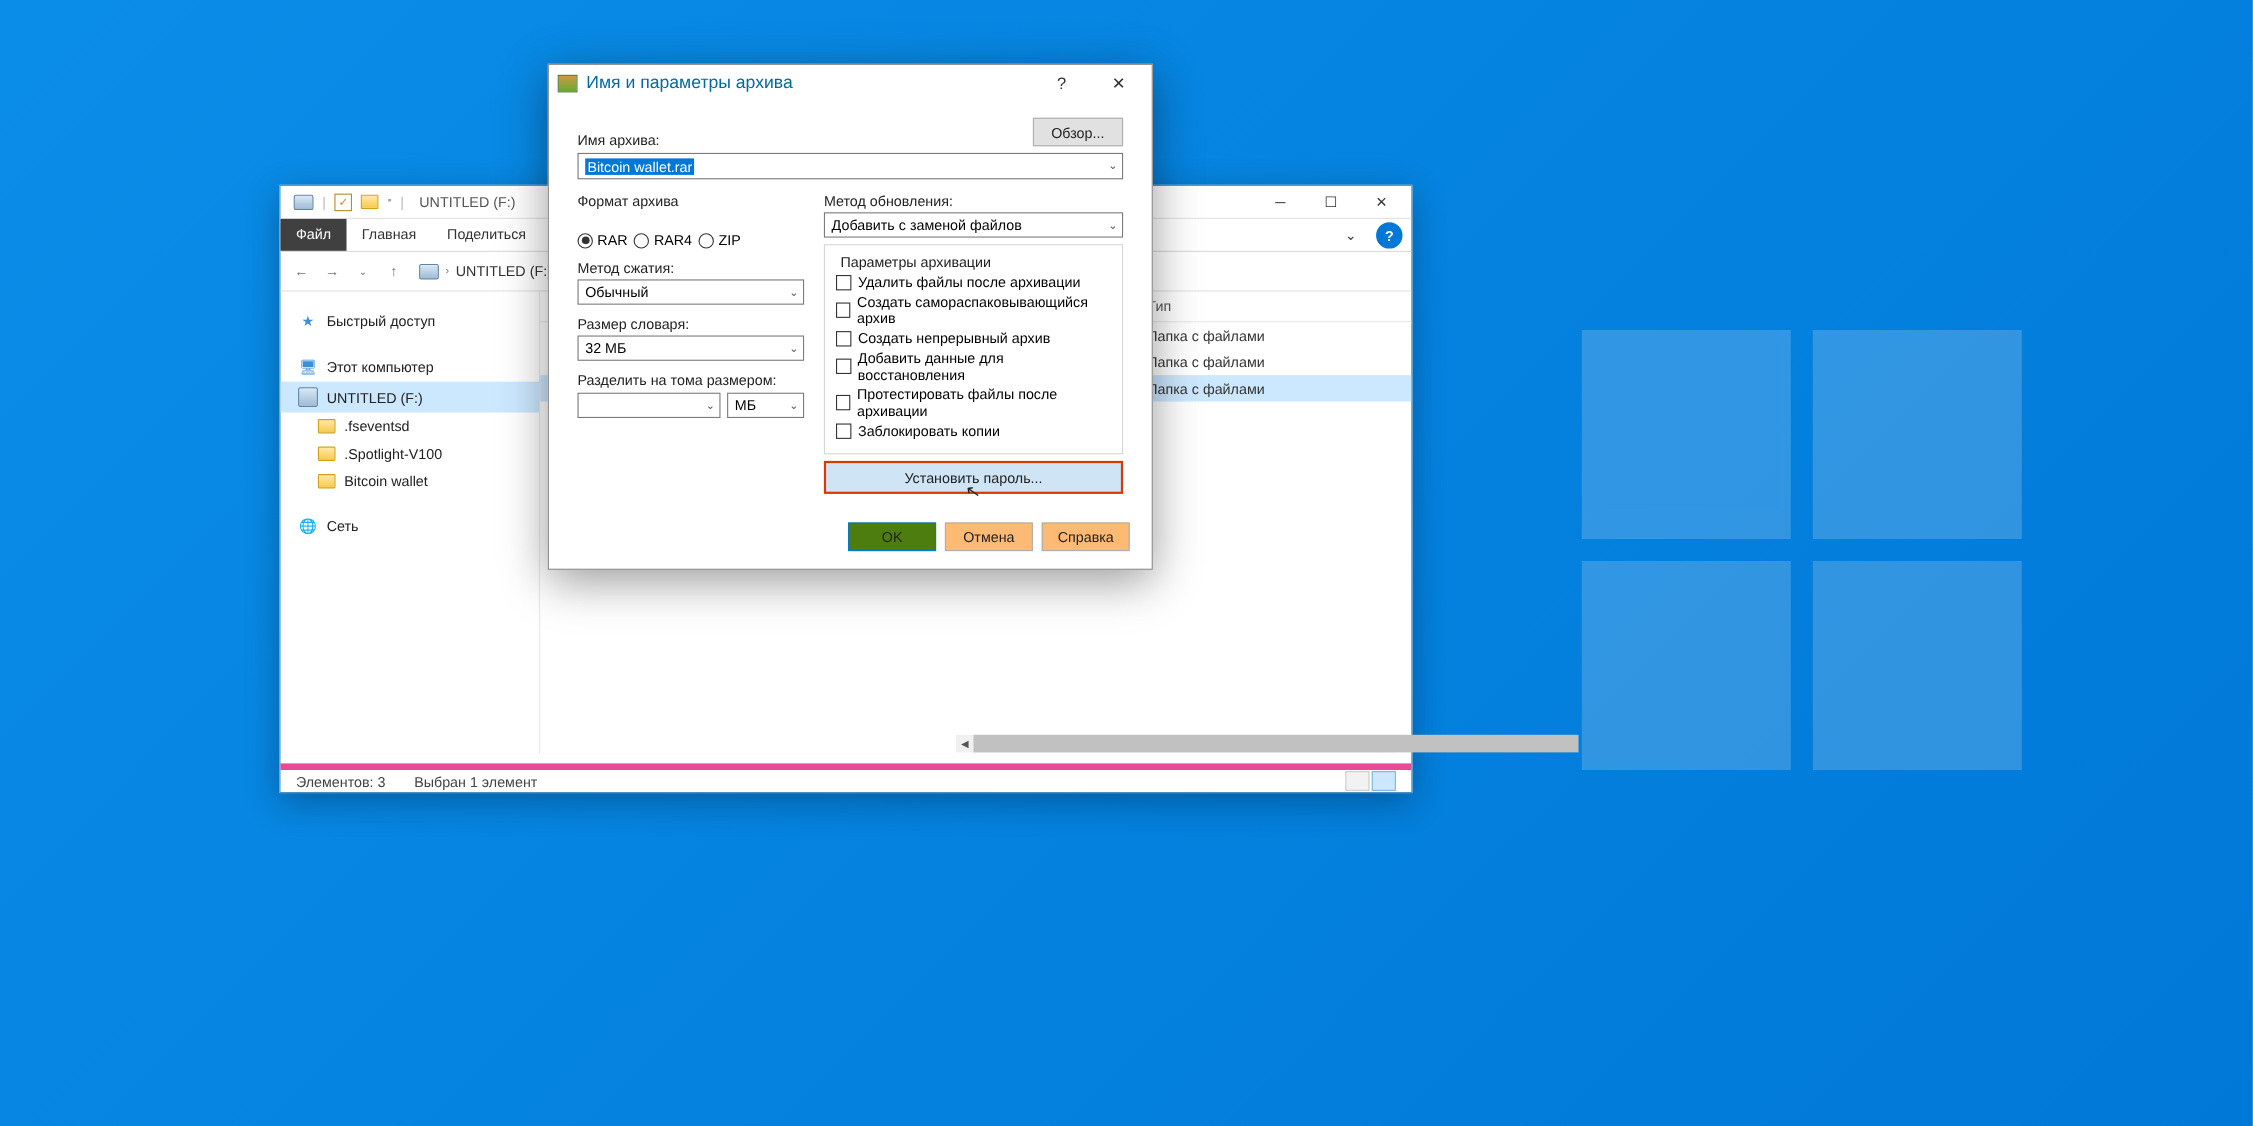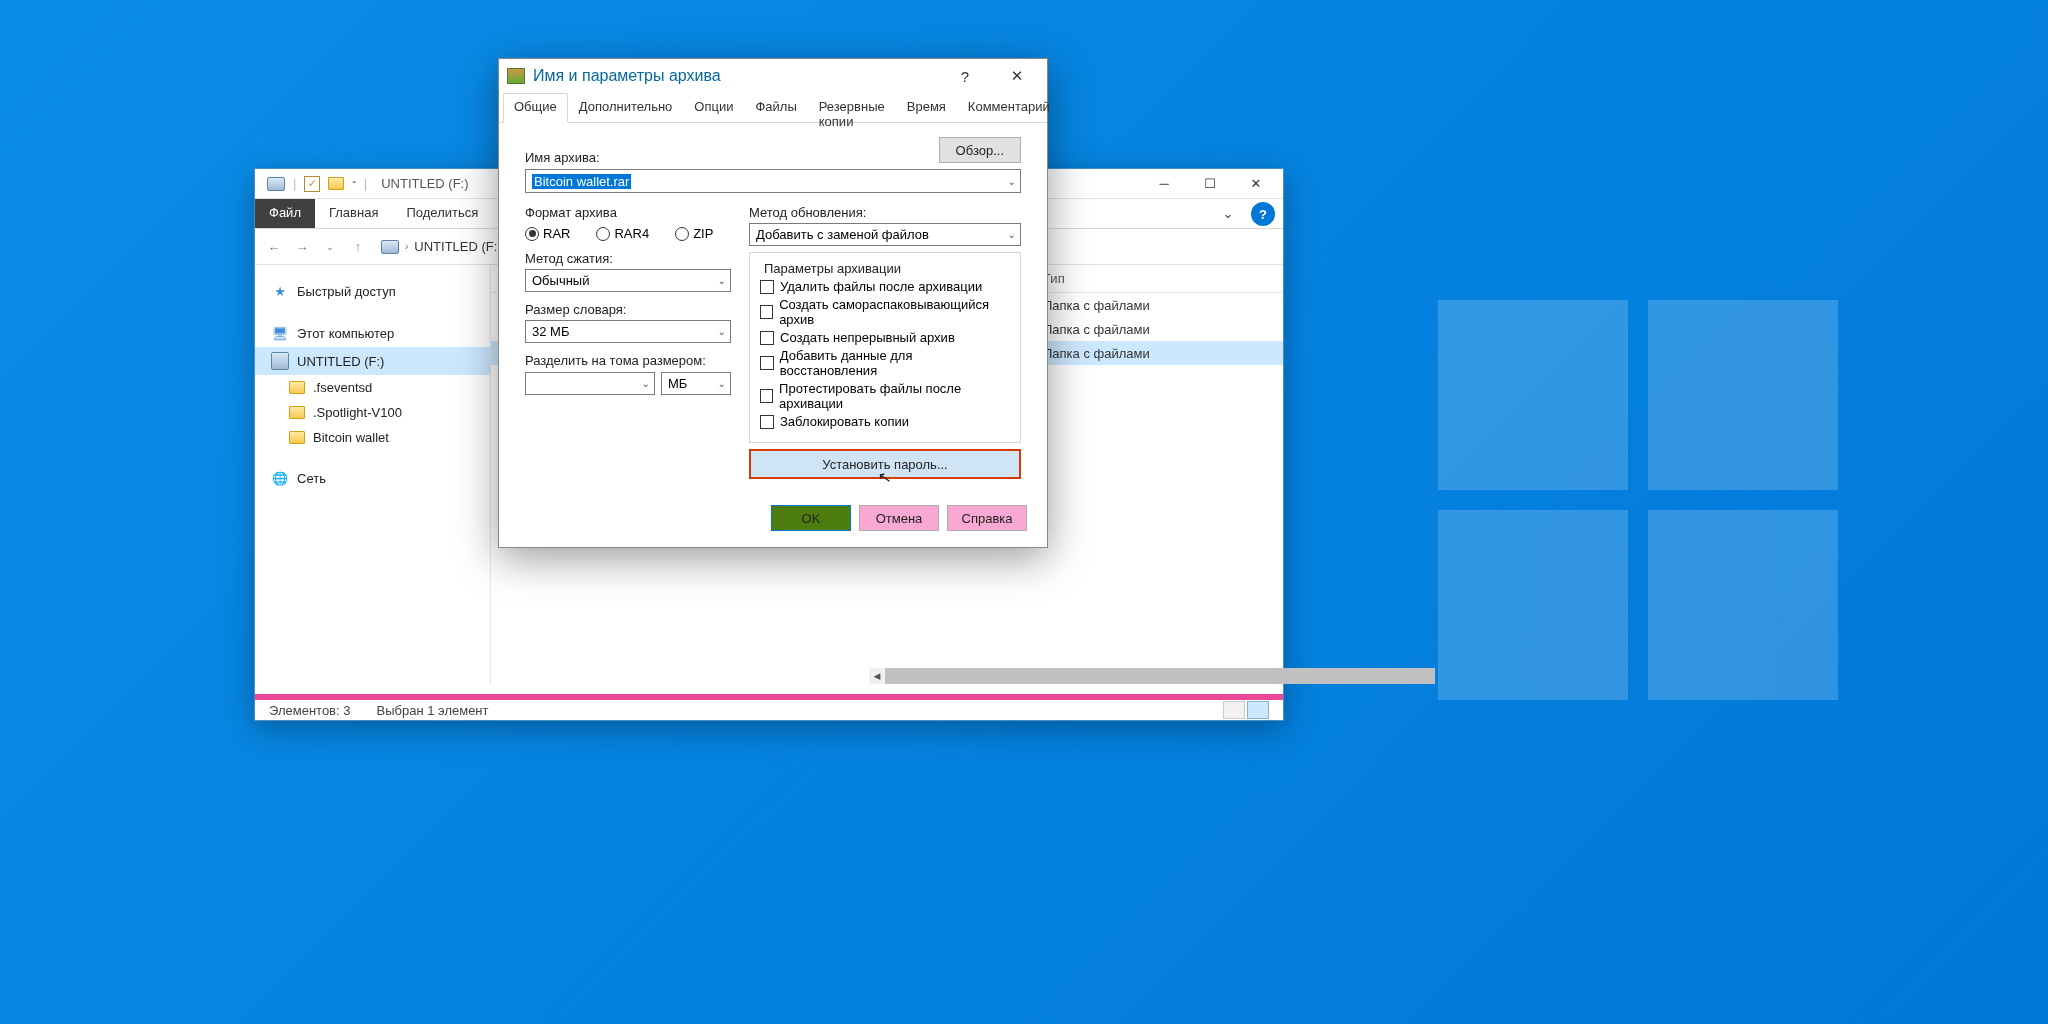--- a/index.html
+++ b/index.html
@@ -69,35 +69,35 @@
 .combo .sel{background:#0078d7;color:#fff;padding:0 2px}
 .combo .chv{position:absolute;right:4px;color:#555;font-size:10px}
 .twocol{display:flex;gap:18px;margin-top:12px}
 .leftcol{width:206px}
 .rightcol{flex:1}
 .field{margin-bottom:10px}
 .field .lbl{display:block;margin-bottom:3px}
 .btn{height:24px;border:1px solid #adadad;background:#e1e1e1;color:#222;width:100%;font-size:13px}
 .select{height:23px;border:1px solid #7a7a7a;background:#fff;width:100%;padding:0 6px;display:flex;align-items:center;position:relative;font-size:13px}
 .select .chv{position:absolute;right:4px;color:#555;font-size:10px}
-.radiorow{display:flex;gap:26px;margin-top:6px}
+.radiorow{display:flex;gap:6px;margin-top:21px}
 .radio{display:flex;align-items:center;gap:4px}
 .radio .rb{width:14px;height:14px;border:1px solid #333;border-radius:50%;display:flex;align-items:center;justify-content:center}
 .radio .rb.on::after{content:"";width:7px;height:7px;background:#333;border-radius:50%}
 .fieldset{border:1px solid #d6d6d6;padding:8px 10px 10px;margin-top:-4px}
 .fieldset .legend{color:#222;background:#fff;margin-top:-16px;display:inline-block;padding:0 4px}
 .chk{display:flex;align-items:center;gap:6px;margin:3px 0}
 .chk .cb{width:14px;height:14px;border:1px solid #333;background:#fff}
 .splitrow{display:flex;gap:6px;margin-top:4px}
 .splitrow .select{flex:1}
 .splitrow .unit{width:60px}
 .password-btn{height:30px;border:2px solid #d83b01;background:#cfe5f6;color:#222;width:100%;font-size:13px;margin-top:6px;position:relative}
 .cursor{position:absolute;right:128px;bottom:-10px;font-size:16px;pointer-events:none;transform:rotate(-10deg)}
 .dlg-footer{display:flex;justify-content:flex-end;gap:8px;padding:12px 20px 16px;border-top:none}
-.dlg-footer .fbtn{height:26px;width:80px;border:1px solid #adadad;background:#f9a8d4;color:#222;font-size:13px}
+.dlg-footer .fbtn{height:26px;width:80px;border:1px solid #adadad;background:#fdba74;color:#222;font-size:13px}
 .dlg-footer .fbtn.primary{border-color:#0078d7;background:#4d7c0f}
 
 
 .drive-ico{background:linear-gradient(#d9e8f5,#9fbbd4);border:1px solid #5e84a6;border-radius:2px}
 .folder-ico{width:16px;height:13px;background:linear-gradient(#ffe9a6,#f7ca4d);border:1px solid #d4a017;border-radius:1px;display:inline-block}
 .rar-ico{background:linear-gradient(#c94,#6a3);border:1px solid #573}
 </style>
 </head>
 <body>
 
@@ -215,29 +215,20 @@
   </div>
 </div>
 
 <div class="dialog">
   <div class="dlg-titlebar">
     <span class="dico rar-ico"></span>
     <span class="dtitle">Имя и параметры архива</span>
     <div class="dbtn">?</div>
     <div class="dbtn">✕</div>
   </div>
-  <div class="dlg-tabs">
-    <div class="dtab active">Общие</div>
-    <div class="dtab">Дополнительно</div>
-    <div class="dtab">Опции</div>
-    <div class="dtab">Файлы</div>
-    <div class="dtab">Резервные копии</div>
-    <div class="dtab">Время</div>
-    <div class="dtab">Комментарий</div>
-  </div>
   <div class="dlg-body">
     <div class="row1">
       <div class="namecol">
         <label class="lbl">Имя архива:</label>
       </div>
       <button class="browse-btn">Обзор...</button>
     </div>
     <div class="combo">
       <span class="sel">Bitcoin wallet.rar</span>
       <span class="chv">⌄</span>

